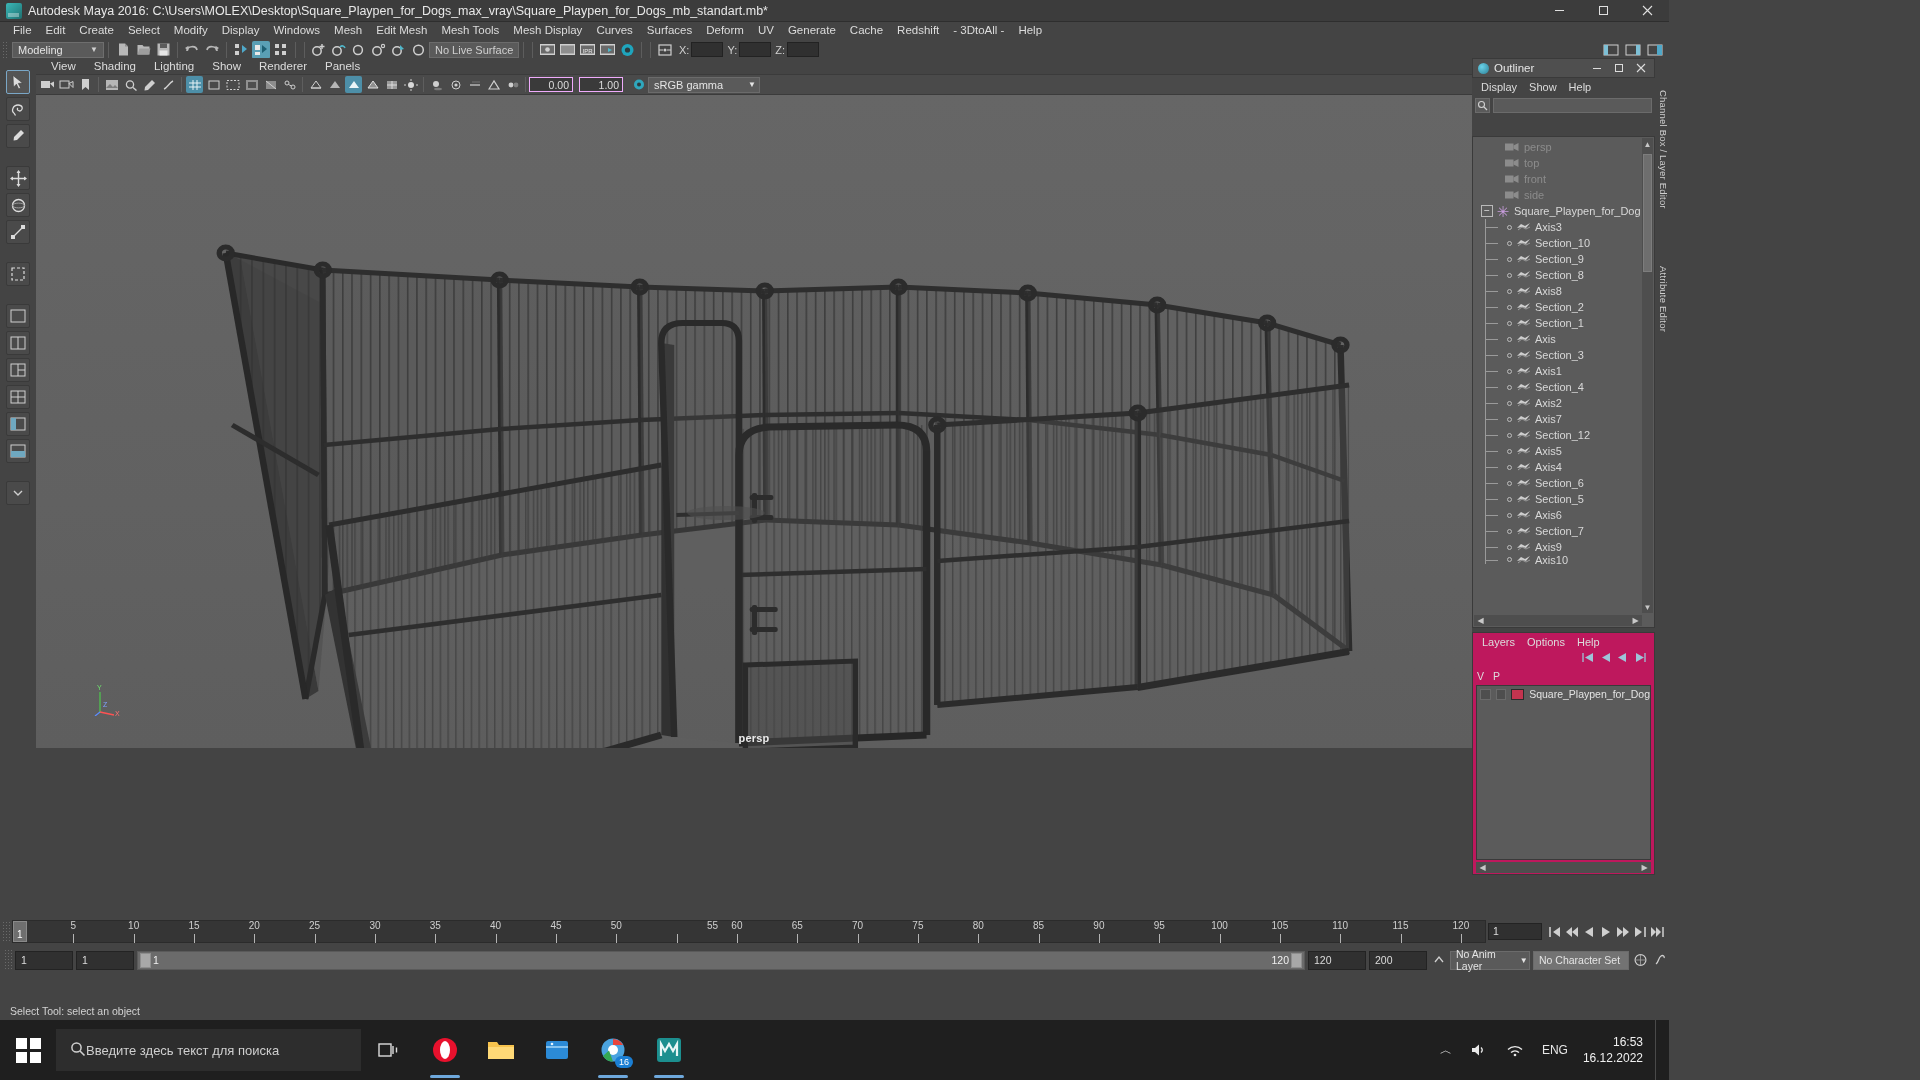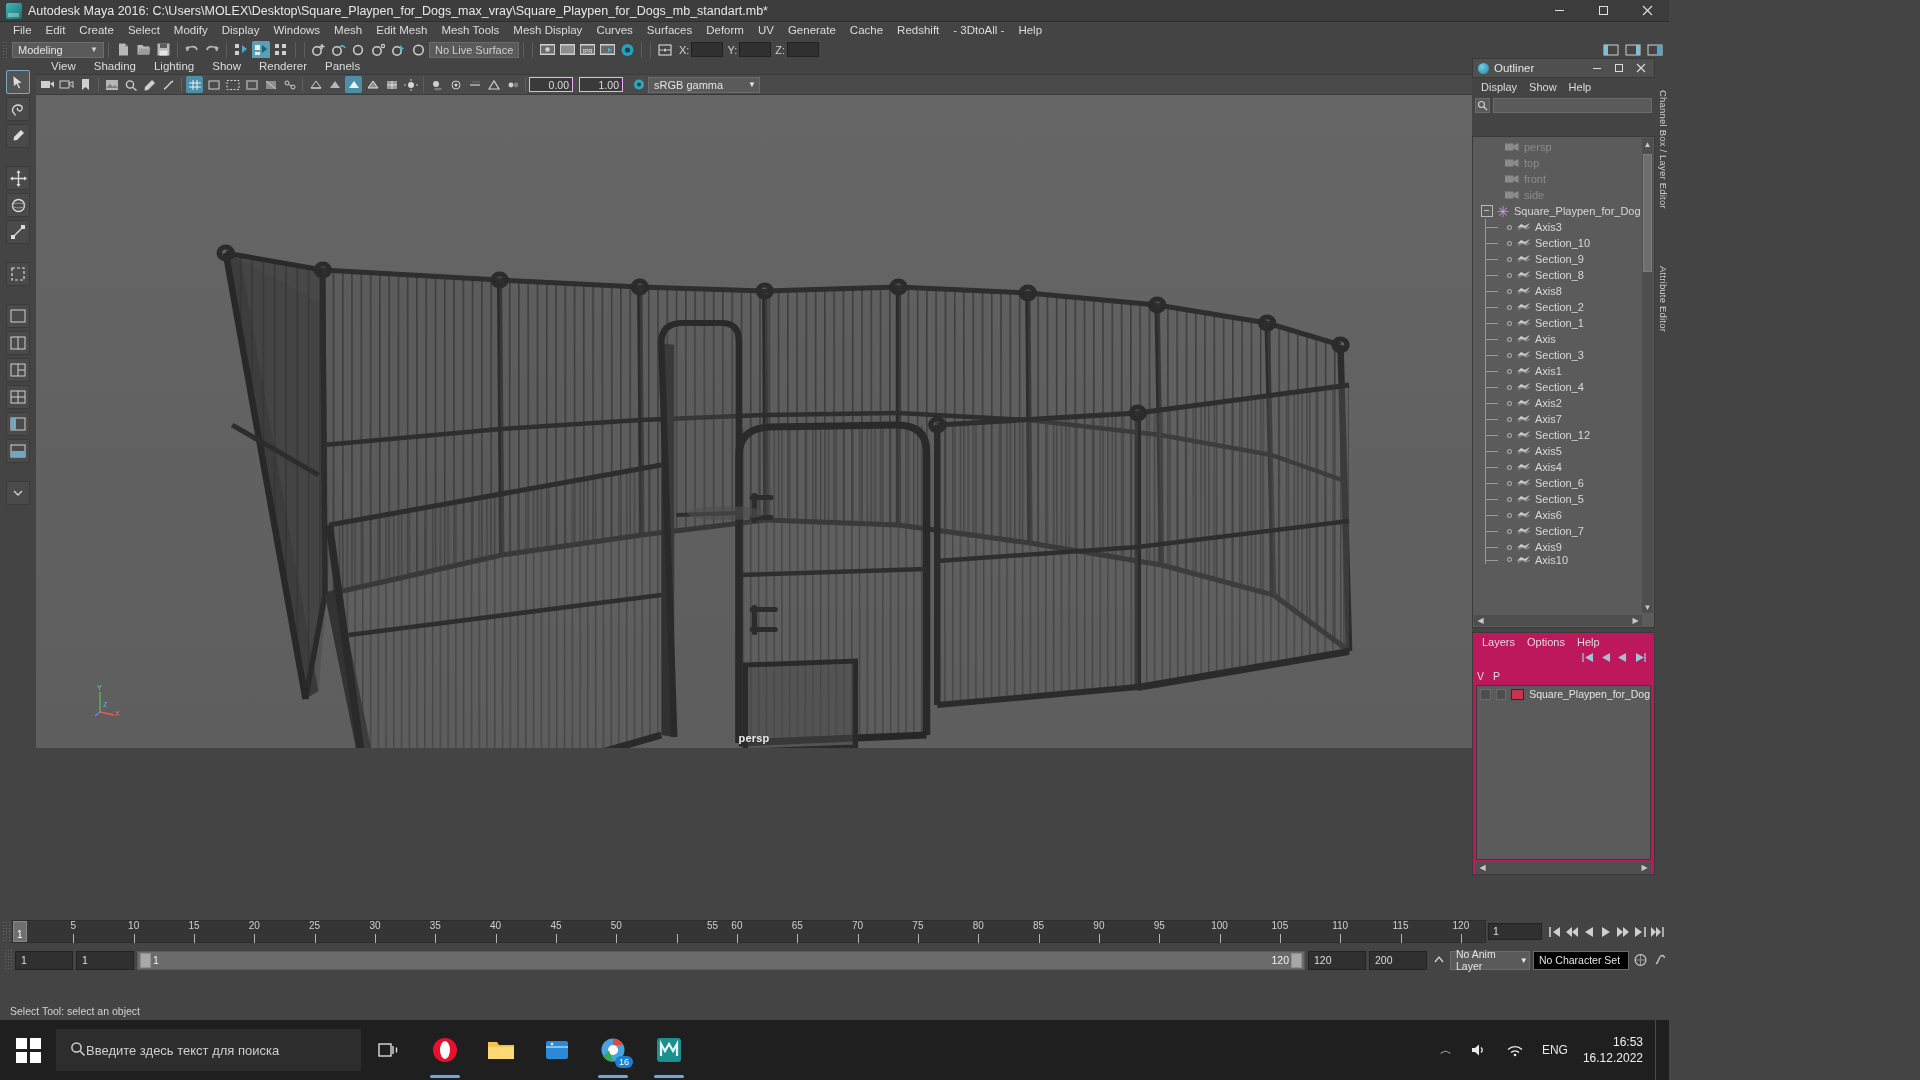--- a/index.html
+++ b/index.html
@@ -160,21 +160,21 @@
   .rfld { width:58px; height:19px; background:#303030; border:1px solid #232323; color:#dcdcdc;
      font-size:10.5px; padding-left:5px; line-height:17px; }
   .rangebar { position:relative; flex:1 1 auto; height:19px; background:#6b6b6b; border:1px solid #5a5a5a;
      display:flex; align-items:center; }
   .rangebar .handle{ width:11px; height:15px; background:#a8a8a8; border:1px solid #8e8e8e; margin:0 2px;}
   .rangebar .lbl{ font-size:10.5px; color:#f0f0f0; }
   .rangebar .lbl.r{ margin-left:auto; }
   .anim-combo { width:80px; height:19px; background:#5a5a5a; border:1px solid #6b6b6b; color:#e4e4e4;
      font-size:10.5px; display:flex; align-items:center; padding-left:5px;}
   .anim-combo .arr{ margin-left:auto; width:12px; text-align:center; font-size:8px;}
-  .char-combo { width:96px; height:19px; background:#000000; border:1px solid #6b6b6b; color:#e4e4e4;
+  .char-combo { width:96px; height:19px; background:#737373; border:1px solid #6b6b6b; color:#e4e4e4;
      font-size:10.5px; display:flex; align-items:center; padding-left:5px;}
 
   
   .melrow { position:absolute; left:0; right:0; bottom:78px; height:25px; background:#444;
      display:flex; align-items:center; gap:4px; padding:0 3px;}
   .mel-label { width:34px; font-size:11px; color:#dcdcdc; padding-left:8px;}
   .mel-input { height:19px; background:#5c5c5c; border:1px solid #6a6a6a; }
   .mel-in1 { width:620px; }
   .mel-in2 { flex:1 1 auto; }
 

